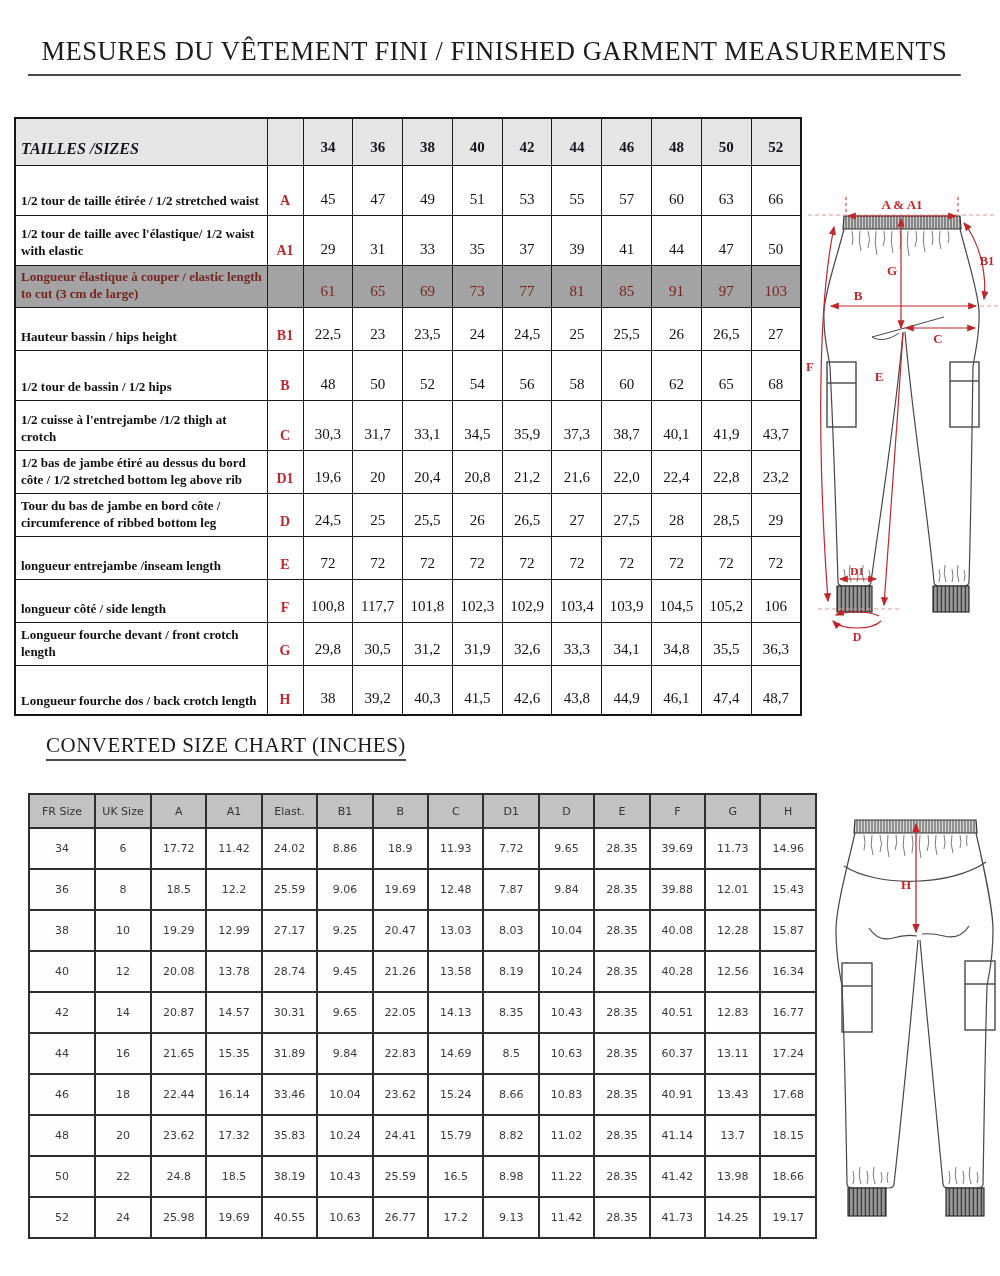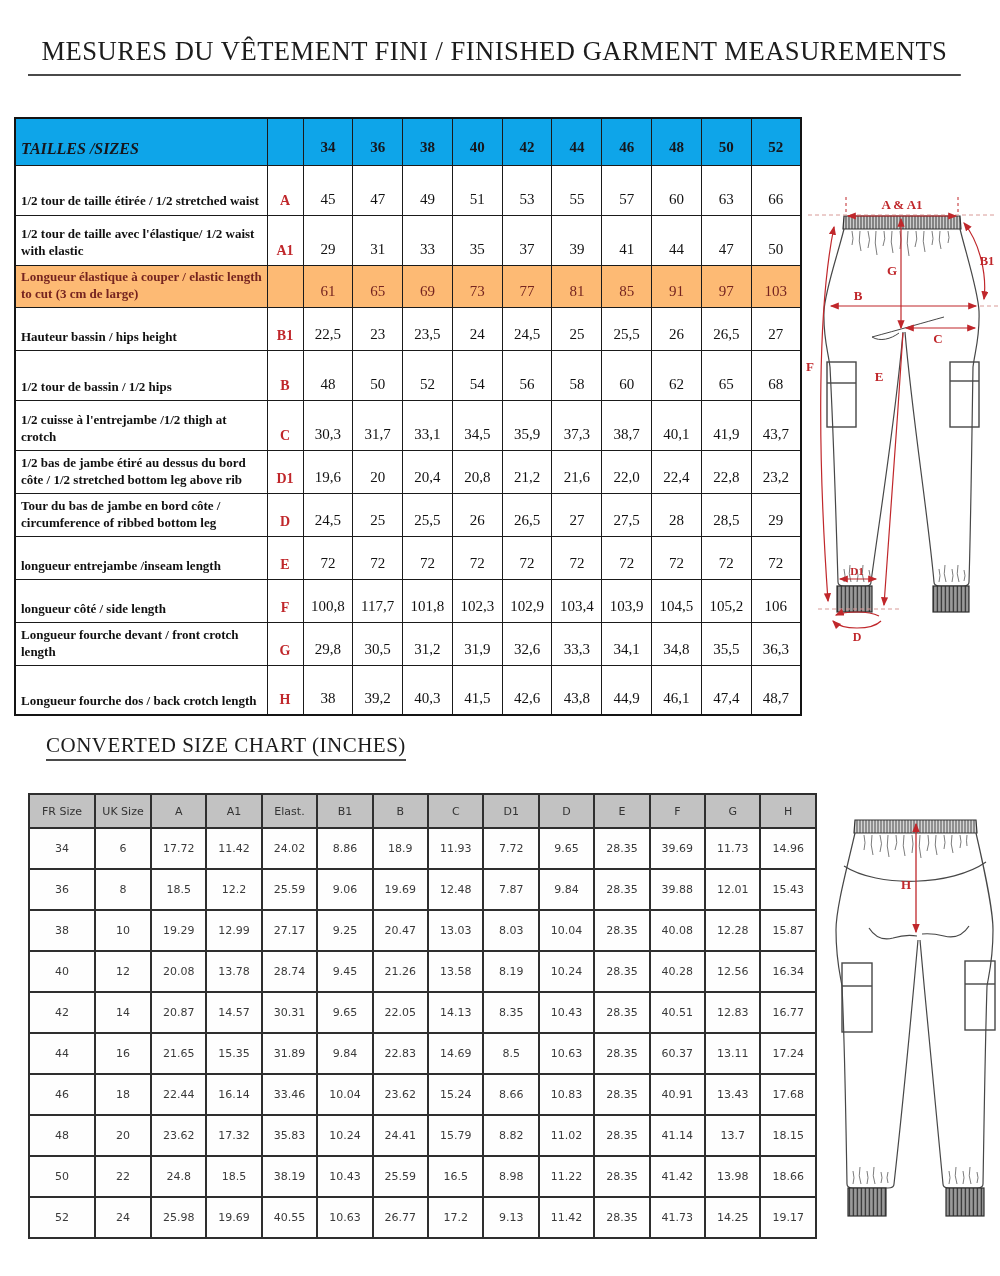--- a/index.html
+++ b/index.html
@@ -14,34 +14,34 @@
   .sub-title{position:absolute;left:46px;top:733px;margin:0;font-family:"Liberation Serif",serif;
     font-weight:500;font-size:21px;letter-spacing:.5px;color:#1c1c1c;
     border-bottom:2px solid #4a4a4a;padding-bottom:1px;white-space:nowrap;}
 
   
   .t1{position:absolute;left:14px;top:117px;width:786px;border-collapse:collapse;
       table-layout:fixed;border:2px solid #141414;}
   .t1 th,.t1 td{border:1.5px solid #1a1a1a;overflow:hidden;}
   .t1 col.c-label{width:252px}.t1 col.c-letter{width:36px}.t1 col.c-size{width:49.8px}
   .t1 thead tr{height:47px}
-  .t1 thead th{background:#0ea5e9;}
+  .t1 thead th{background:#e5e5e5;}
   .t1 .tlabel{font-style:italic;font-weight:bold;font-size:16px;text-align:left;
       vertical-align:bottom;padding:0 2px 7px 5px;color:#16161c;}
   .t1 .tsize{font-weight:bold;font-size:15px;text-align:center;vertical-align:bottom;padding-bottom:9px;color:#16161c;}
   .t1 tbody tr{height:43px}
   .t1 tbody tr:nth-child(1),.t1 tbody tr:nth-child(2),.t1 tbody tr:nth-child(5),
   .t1 tbody tr:nth-child(6),.t1 tbody tr:nth-child(12){height:50px}
   .t1 tbody tr:nth-child(3){height:37px}
   .t1 .lbl{font-weight:bold;font-size:13px;line-height:1.32;text-align:left;
       vertical-align:bottom;padding:2px 3px 5px 5px;}
   .t1 .ltr{color:#c0272b;font-weight:bold;font-size:14px;text-align:center;
       vertical-align:bottom;padding-bottom:6px;}
   .t1 .val{font-size:15px;text-align:center;vertical-align:bottom;padding-bottom:7px;}
-  .t1 tr.hl td{background:#fdba74;}
+  .t1 tr.hl td{background:#a3a3a3;}
   .t1 tr.hl .lbl,.t1 tr.hl .val{color:#752420;}
 
   
   .t2{position:absolute;left:28px;top:793px;width:789px;border-collapse:collapse;
       table-layout:fixed;border:2px solid #262626;font-family:"DejaVu Sans",sans-serif;}
   .t2 th,.t2 td{border:2px solid #2e2e2e;text-align:center;vertical-align:middle;
       font-size:11px;color:#3a3a3a;overflow:hidden;}
   .t2 col.c-fr{width:66px}.t2 col.c-uk{width:56px}
   .t2 thead tr{height:34px}
   .t2 thead th{background:#c2c2c2;font-weight:normal;color:#333;}

